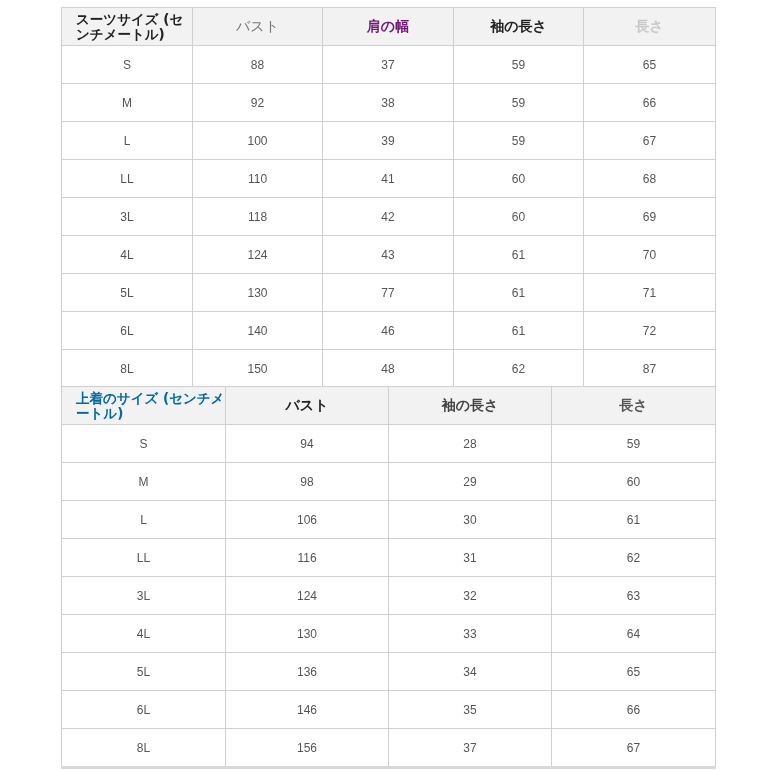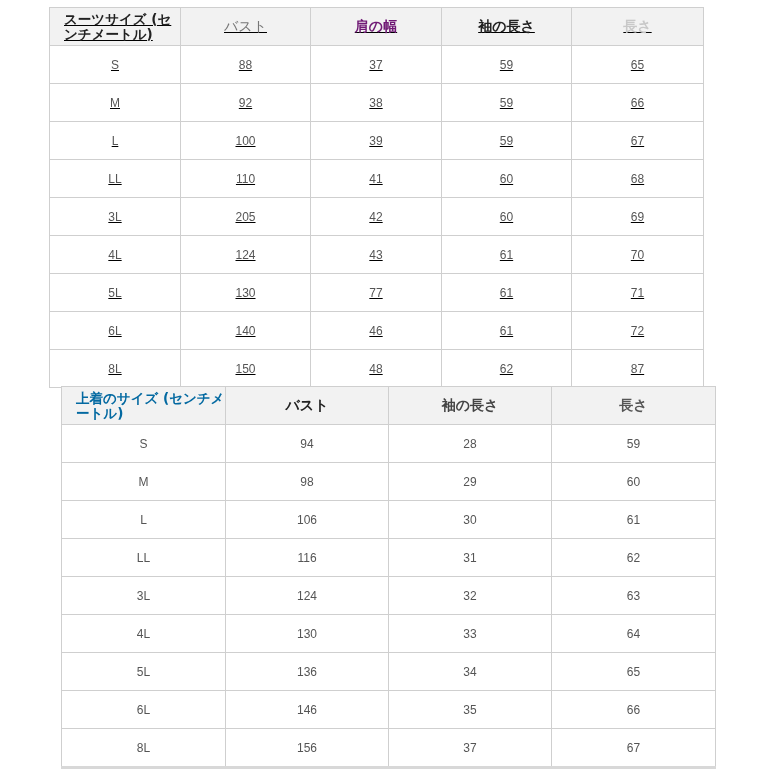--- a/index.html
+++ b/index.html
@@ -7,21 +7,21 @@
          font-family: "DejaVu Sans", sans-serif; }
   table { border-collapse: collapse; position: absolute; table-layout: fixed; }
   td, th { border: 1px solid #cfcfcf; text-align: center; padding: 0;
            font-weight: normal; }
   th { background: #f2f2f2; font-size: 14px; font-weight: bold; height: 37px; }
   td { height: 37px; font-size: 12px; color: #555; font-family: "Liberation Sans Narrow", "Liberation Sans", sans-serif; }
   th.first { text-align: left; padding-left: 14px; line-height: 15px; font-size: 13.5px; }
   .dark { color: #222; }
   .mid { color: #701a75; }
   .light { color: #c8c8c8; }
-  #suit { left: 49px; top: 7px; width: 654px; text-decoration: underline; }
+  #suit { left: 61px; top: 7px; width: 654px; }
   #jacket { left: 61px; top: 386px; width: 654px; border-bottom: 3px solid #d8d8d8; }
   #jacket td { height: 37px; }
 </style>
 </head>
 <body>
 
 <table id="suit">
   <colgroup>
     <col style="width:131px">
       <col style="width:130px">
@@ -62,21 +62,21 @@
       </tr>
       <tr>
         <td>LL</td>
         <td>110</td>
         <td>41</td>
         <td>60</td>
         <td>68</td>
       </tr>
       <tr>
         <td>3L</td>
-        <td>205</td>
+        <td>118</td>
         <td>42</td>
         <td>60</td>
         <td>69</td>
       </tr>
       <tr>
         <td>4L</td>
         <td>124</td>
         <td>43</td>
         <td>61</td>
         <td>70</td>

